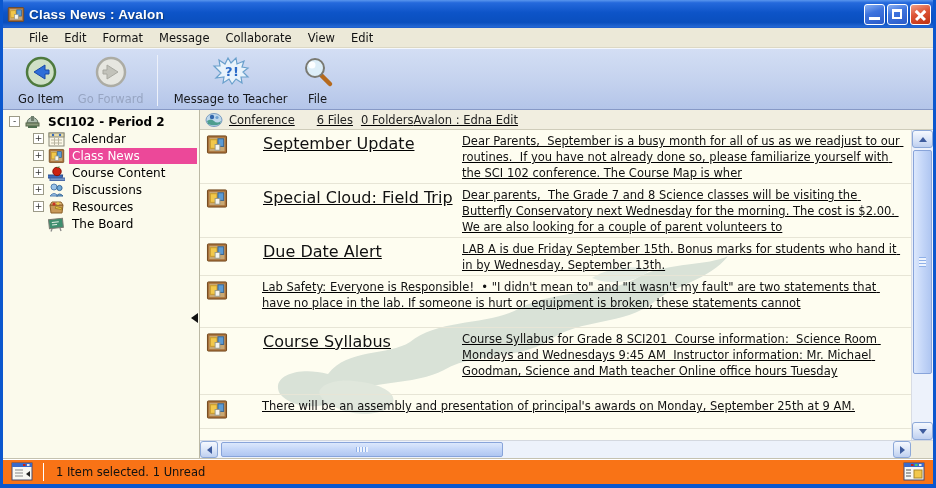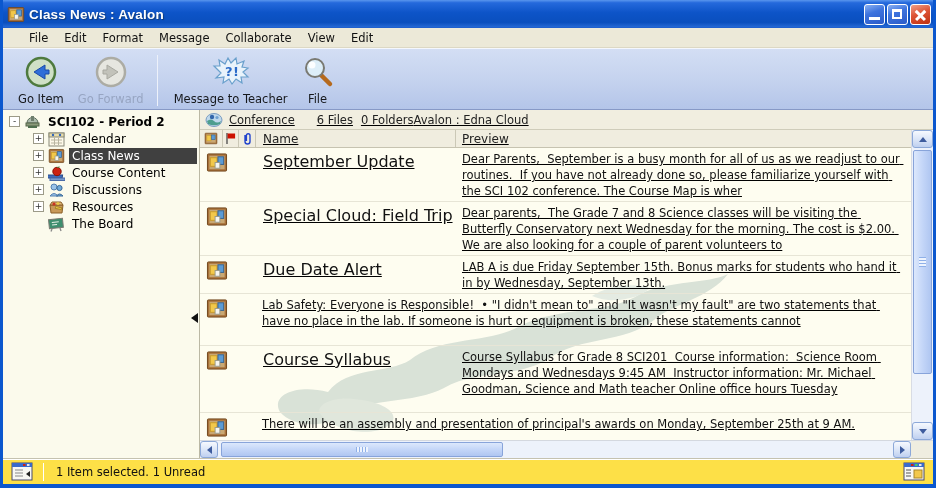--- a/index.html
+++ b/index.html
@@ -38,21 +38,21 @@
   .tsep { width:1px; background:#8FA0C6; border-right:1px solid #EDF1FA; margin:3px 9px 3px 6px; }
   
   .main { flex:1 1 auto; display:flex; min-height:0; background:#FBFAEC; }
   .tree-panel { width:197px; flex:0 0 197px; background:#FBFAEC; border-right:1px solid #BBB8A4; padding-top:3px; position:relative; }
   .tree-row { display:flex; align-items:center; height:17px; font-size:12px; color:#000; }
   .tree-row.root .tlbl { font-weight:bold; }
   .expander { width:11px; height:11px; border:1px solid #9C9A88; background:#fff; font-size:9px; line-height:9px; text-align:center; color:#333; margin-right:4px; flex:0 0 11px; }
   .expander.empty { visibility:hidden; }
   .tree-row .ticon16 { width:17px; height:16px; margin-right:4px; flex:0 0 17px; }
   .tree-row .tlbl { white-space:nowrap; padding:1px 3px; }
-  .tree-row.selected .tlbl { background:#404040; color:#fff; flex:1; margin-right:2px; }
+  .tree-row.selected .tlbl { background:#ec4899; color:#fff; flex:1; margin-right:2px; }
   .indent0 { padding-left:6px; } .indent1 { padding-left:30px; }
   .collapse-arrow { position:absolute; right:1px; top:203px; width:0; height:0;
     border-top:5px solid transparent; border-bottom:5px solid transparent; border-right:7px solid #101010; }
   
   .right-panel { flex:1 1 auto; display:flex; flex-direction:column; position:relative; min-width:0;text-decoration:underline; }
   .conf-bar { height:20px; flex:0 0 20px; background:#F1EEE0; display:flex; align-items:center; font-size:11.5px; color:#222; padding-left:5px; border-bottom:1px solid #CFCCBA; }
   .conf-bar .cicon { width:18px; height:15px; margin-right:6px; }
   .conf-type { margin-right:22px; } .conf-files { margin-right:8px; } .conf-folders { }
   .col-header { height:18px; flex:0 0 18px; background:#F0EDDF; display:flex; align-items:stretch; border-bottom:1px solid #C6C3B0; font-size:12px; color:#222; padding-right:22px; }
   .hcell { display:flex; align-items:center; border-right:1px solid #CBC8B6; }
@@ -81,21 +81,21 @@
     background:linear-gradient(90deg,#DCE8FC 0%,#C4D6F8 50%,#AFC6F1 100%); }
   .vthumb .grip { position:absolute; left:5px; right:5px; top:50%; margin-top:-5px; height:10px;
     background:repeating-linear-gradient(180deg,#8FB0E8 0 1px,#EEF4FE 1px 3px); }
   .htrack { flex:1; position:relative; }
   .hthumb { position:absolute; top:1px; bottom:1px; left:3px; width:282px; border:1px solid #88A4DA; border-radius:2px;
     background:linear-gradient(180deg,#DCE8FC 0%,#C4D6F8 50%,#AFC6F1 100%); }
   .hthumb .grip { position:absolute; top:4px; bottom:4px; left:50%; margin-left:-6px; width:12px;
     background:repeating-linear-gradient(90deg,#8FB0E8 0 1px,#EEF4FE 1px 3px); }
   .hcorner { width:22px; flex:0 0 22px; background:#EFEDE0; }
   
-  .statusbar { height:26px; flex:0 0 26px; background:#fde047; border-top:1px solid #C5C2B0; box-shadow:inset 0 1px 0 #FFFFFF; display:flex; align-items:center; padding:8px 8px; }
+  .statusbar { height:26px; flex:0 0 26px; background:#f97316; border-top:1px solid #C5C2B0; box-shadow:inset 0 1px 0 #FFFFFF; display:flex; align-items:center; padding:8px 8px; }
   .status-sep { width:1px; height:18px; background:#ACA899; border-right:1px solid #fff; margin:0 12px 0 10px; }
   .status-text { font-size:11.5px; color:#111; flex:1; }
   .sicon { width:22px; height:19px; }
 </style>
 </head>
 <body>
 
 <div class="window">
 
   <div class="titlebar">
@@ -270,46 +270,23 @@
       <div class="conf-bar">
         <svg class="cicon" viewBox="0 0 18 15">
           <ellipse cx="9" cy="8" rx="8" ry="6.5" fill="#BFD8EC" stroke="#7A9CC0"></ellipse>
           <path d="M2 9 Q6 6 9 9 T16 9 L15 12 Q9 14.5 3 12 Z" fill="#4E9E8E"></path>
           <circle cx="7" cy="5" r="2.2" fill="#3366AA"></circle>
           <circle cx="12" cy="5.5" r="1.6" fill="#6FA0D0"></circle>
         </svg>
         <span class="conf-type">Conference</span>
         <span class="conf-files">6 Files</span>
         <span class="conf-folders">0 Folders</span>
-        <span>Avalon : Edna Cloud</span>
-      </div>
-
-      <div class="col-header">
-        <span class="hcell icon hc-msg">
-          <svg width="14" height="13" viewBox="0 0 22 22">
-            <rect x="1" y="2" width="20" height="18" rx="1" fill="#A9713B" stroke="#6E4418"></rect>
-            <rect x="3" y="4" width="16" height="14" fill="#C9A873"></rect>
-            <rect x="4" y="6" width="7" height="9" fill="#F2C84B" stroke="#C89A28"></rect>
-            <rect x="12" y="5" width="6" height="8" fill="#5B9BD5" stroke="#36618E"></rect>
-          </svg>
-        </span>
-        <span class="hcell icon hc-flag">
-          <svg width="11" height="13" viewBox="0 0 11 13">
-            <line x1="2" y1="1" x2="2" y2="12" stroke="#555" stroke-width="1.4"></line>
-            <rect x="2.6" y="1.5" width="7.5" height="5" fill="#CC1100"></rect>
-          </svg>
-        </span>
-        <span class="hcell icon hc-clip">
-          <svg width="10" height="14" viewBox="0 0 10 14">
-            <path d="M3 3 V9.5 A2.5 2.5 0 0 0 8 9.5 V3.5 A1.8 1.8 0 0 0 4.4 3.5 V9" fill="none" stroke="#2244CC" stroke-width="1.4"></path>
-          </svg>
-        </span>
-        <span class="hcell hc-name">Name</span>
-        <span class="hcell hc-preview">Preview</span>
-      </div>
+        <span>Avalon : Edna Edit</span>
+      </div>
+
 
       <div class="list">
         <svg class="watermark" width="470" height="180" viewBox="0 0 470 180">
           <path d="M18 146 C 8 128, 36 118, 66 126 C 86 100, 126 108, 148 94 C 178 70, 228 78, 258 60 C 298 40, 348 48, 378 28 C 408 14, 446 18, 466 8 C 448 32, 410 38, 392 54 C 362 78, 318 70, 288 92 C 258 112, 212 104, 182 122 C 152 138, 104 132, 82 148 C 60 164, 30 160, 18 146 Z" fill="#CDD9CF"></path>
           <path d="M60 150 C 50 140, 70 128, 100 134 C 126 138, 140 150, 126 160 C 108 172, 72 164, 60 150 Z" fill="#D6E0D6"></path>
           <path d="M330 30 C 344 20, 372 16, 388 22 C 376 34, 348 38, 330 30 Z" fill="#DCE6DE"></path>
         </svg>
 
         <div class="lrow r1">
           <span class="cell-icon">

